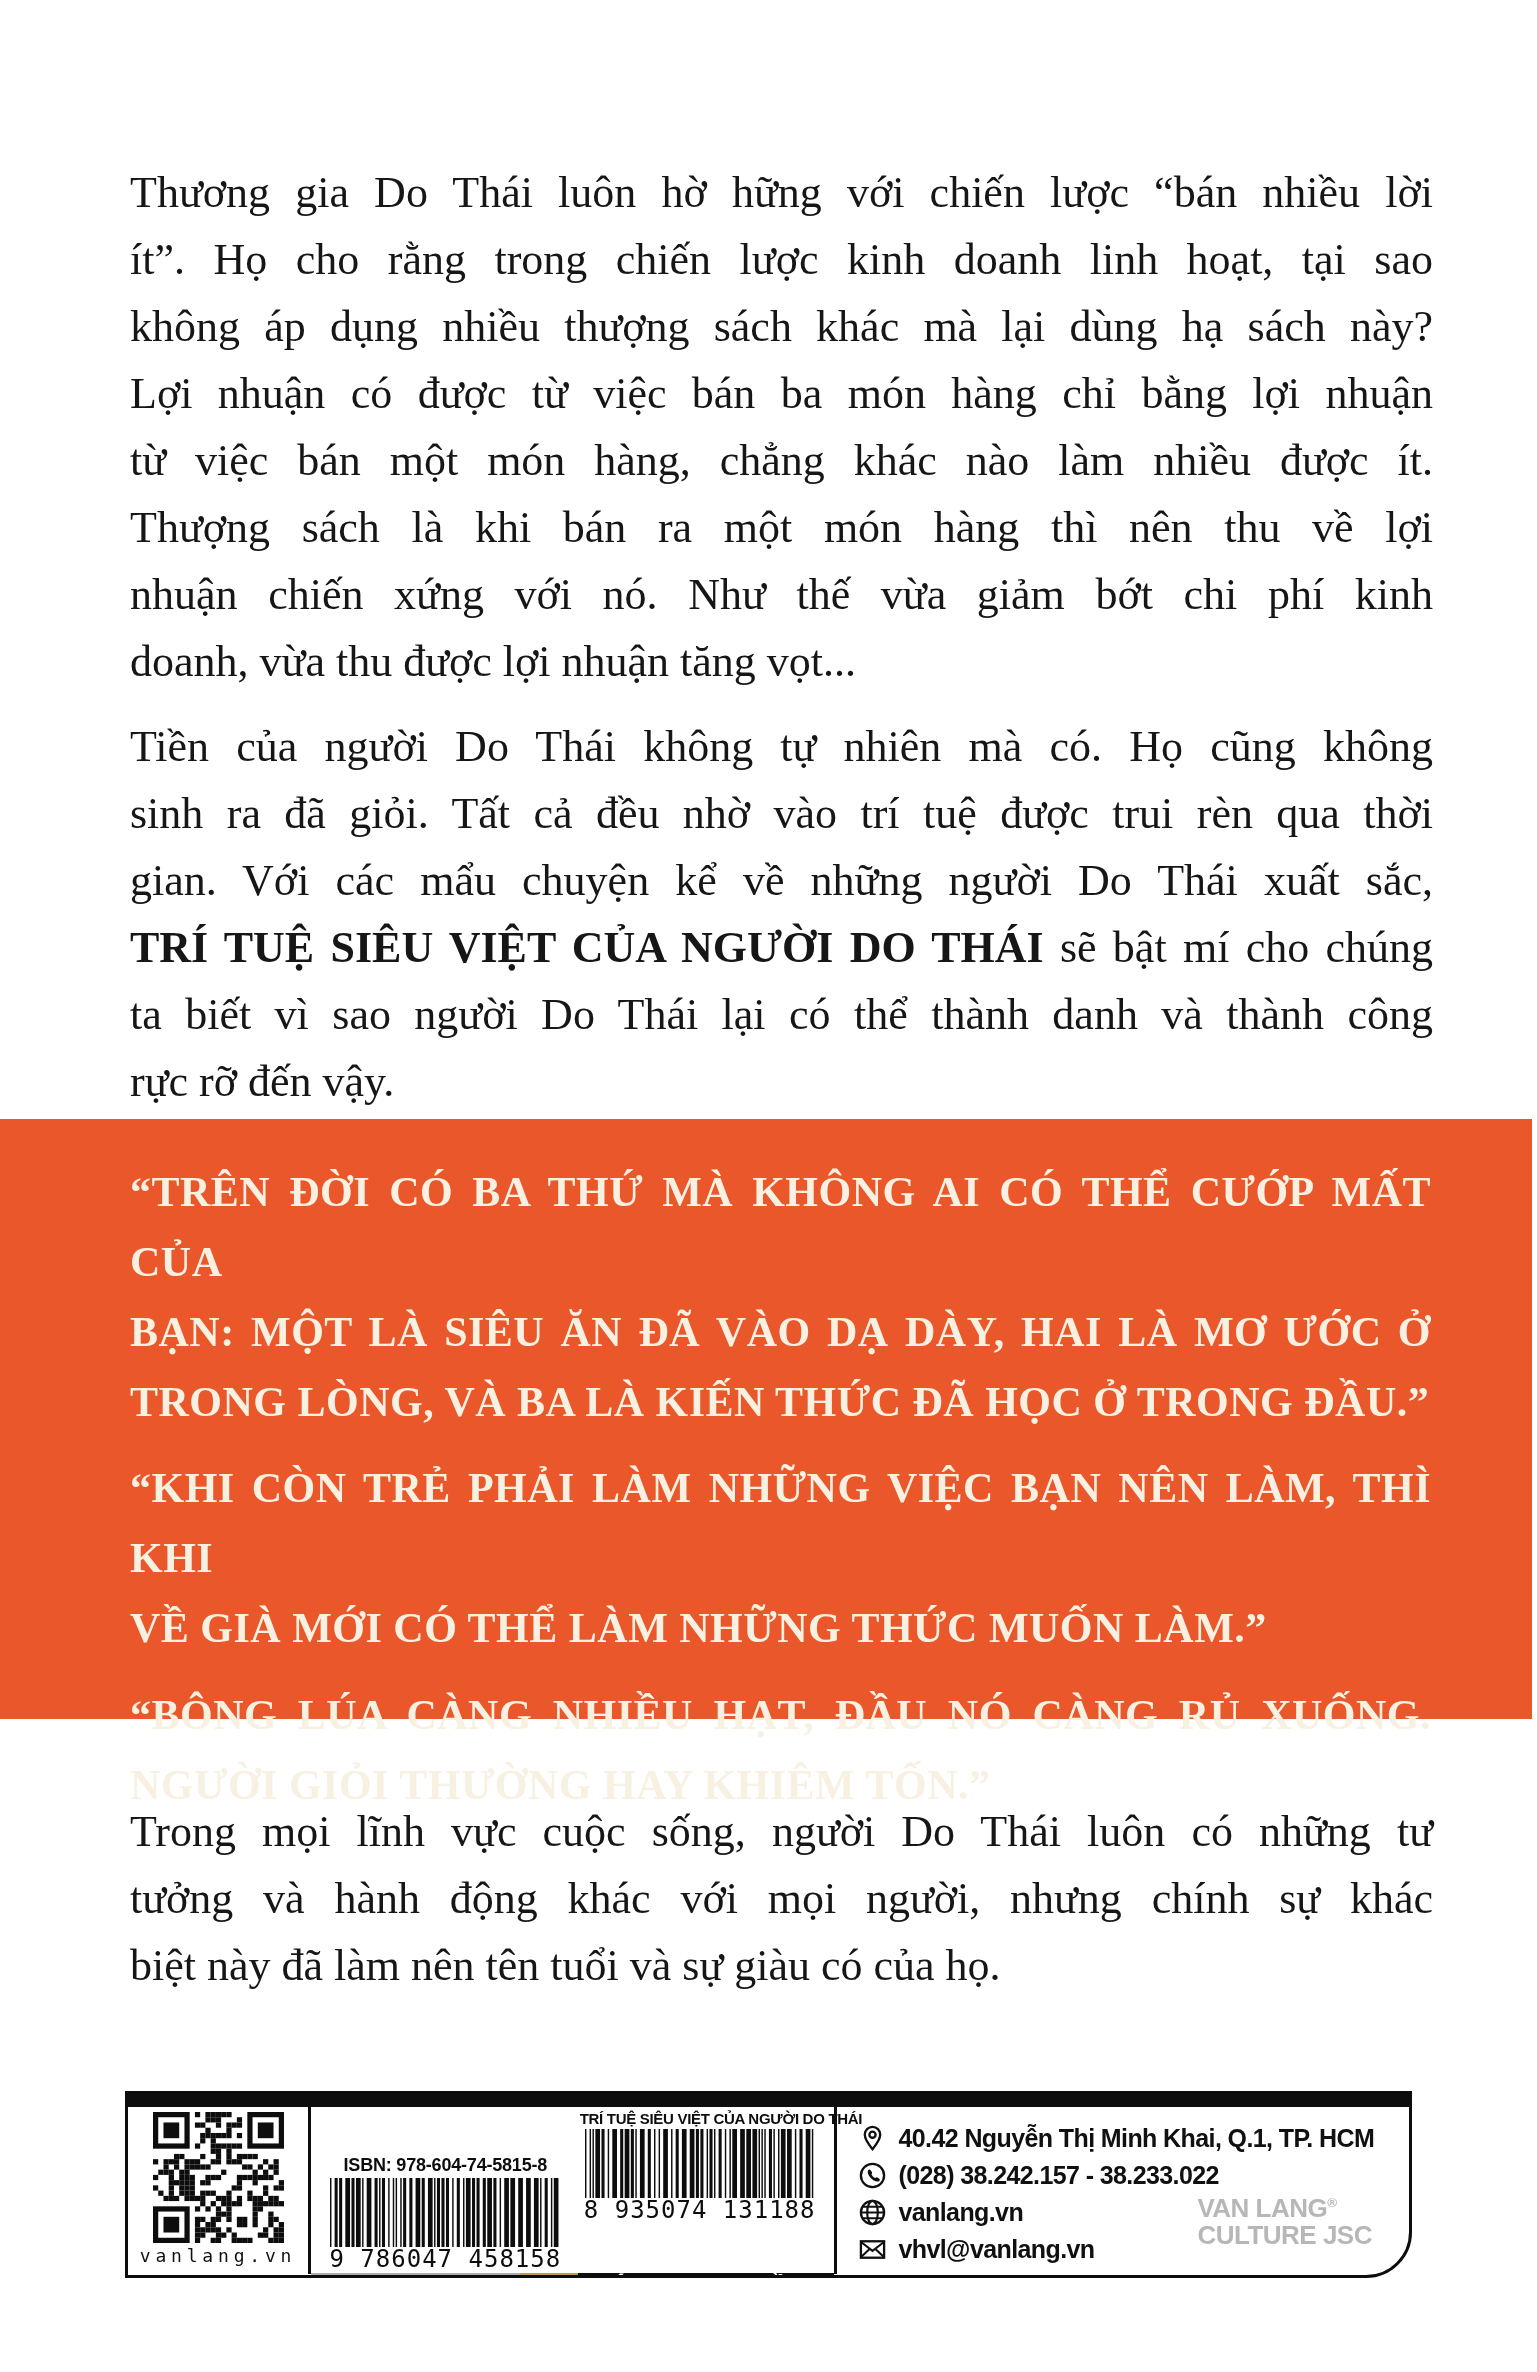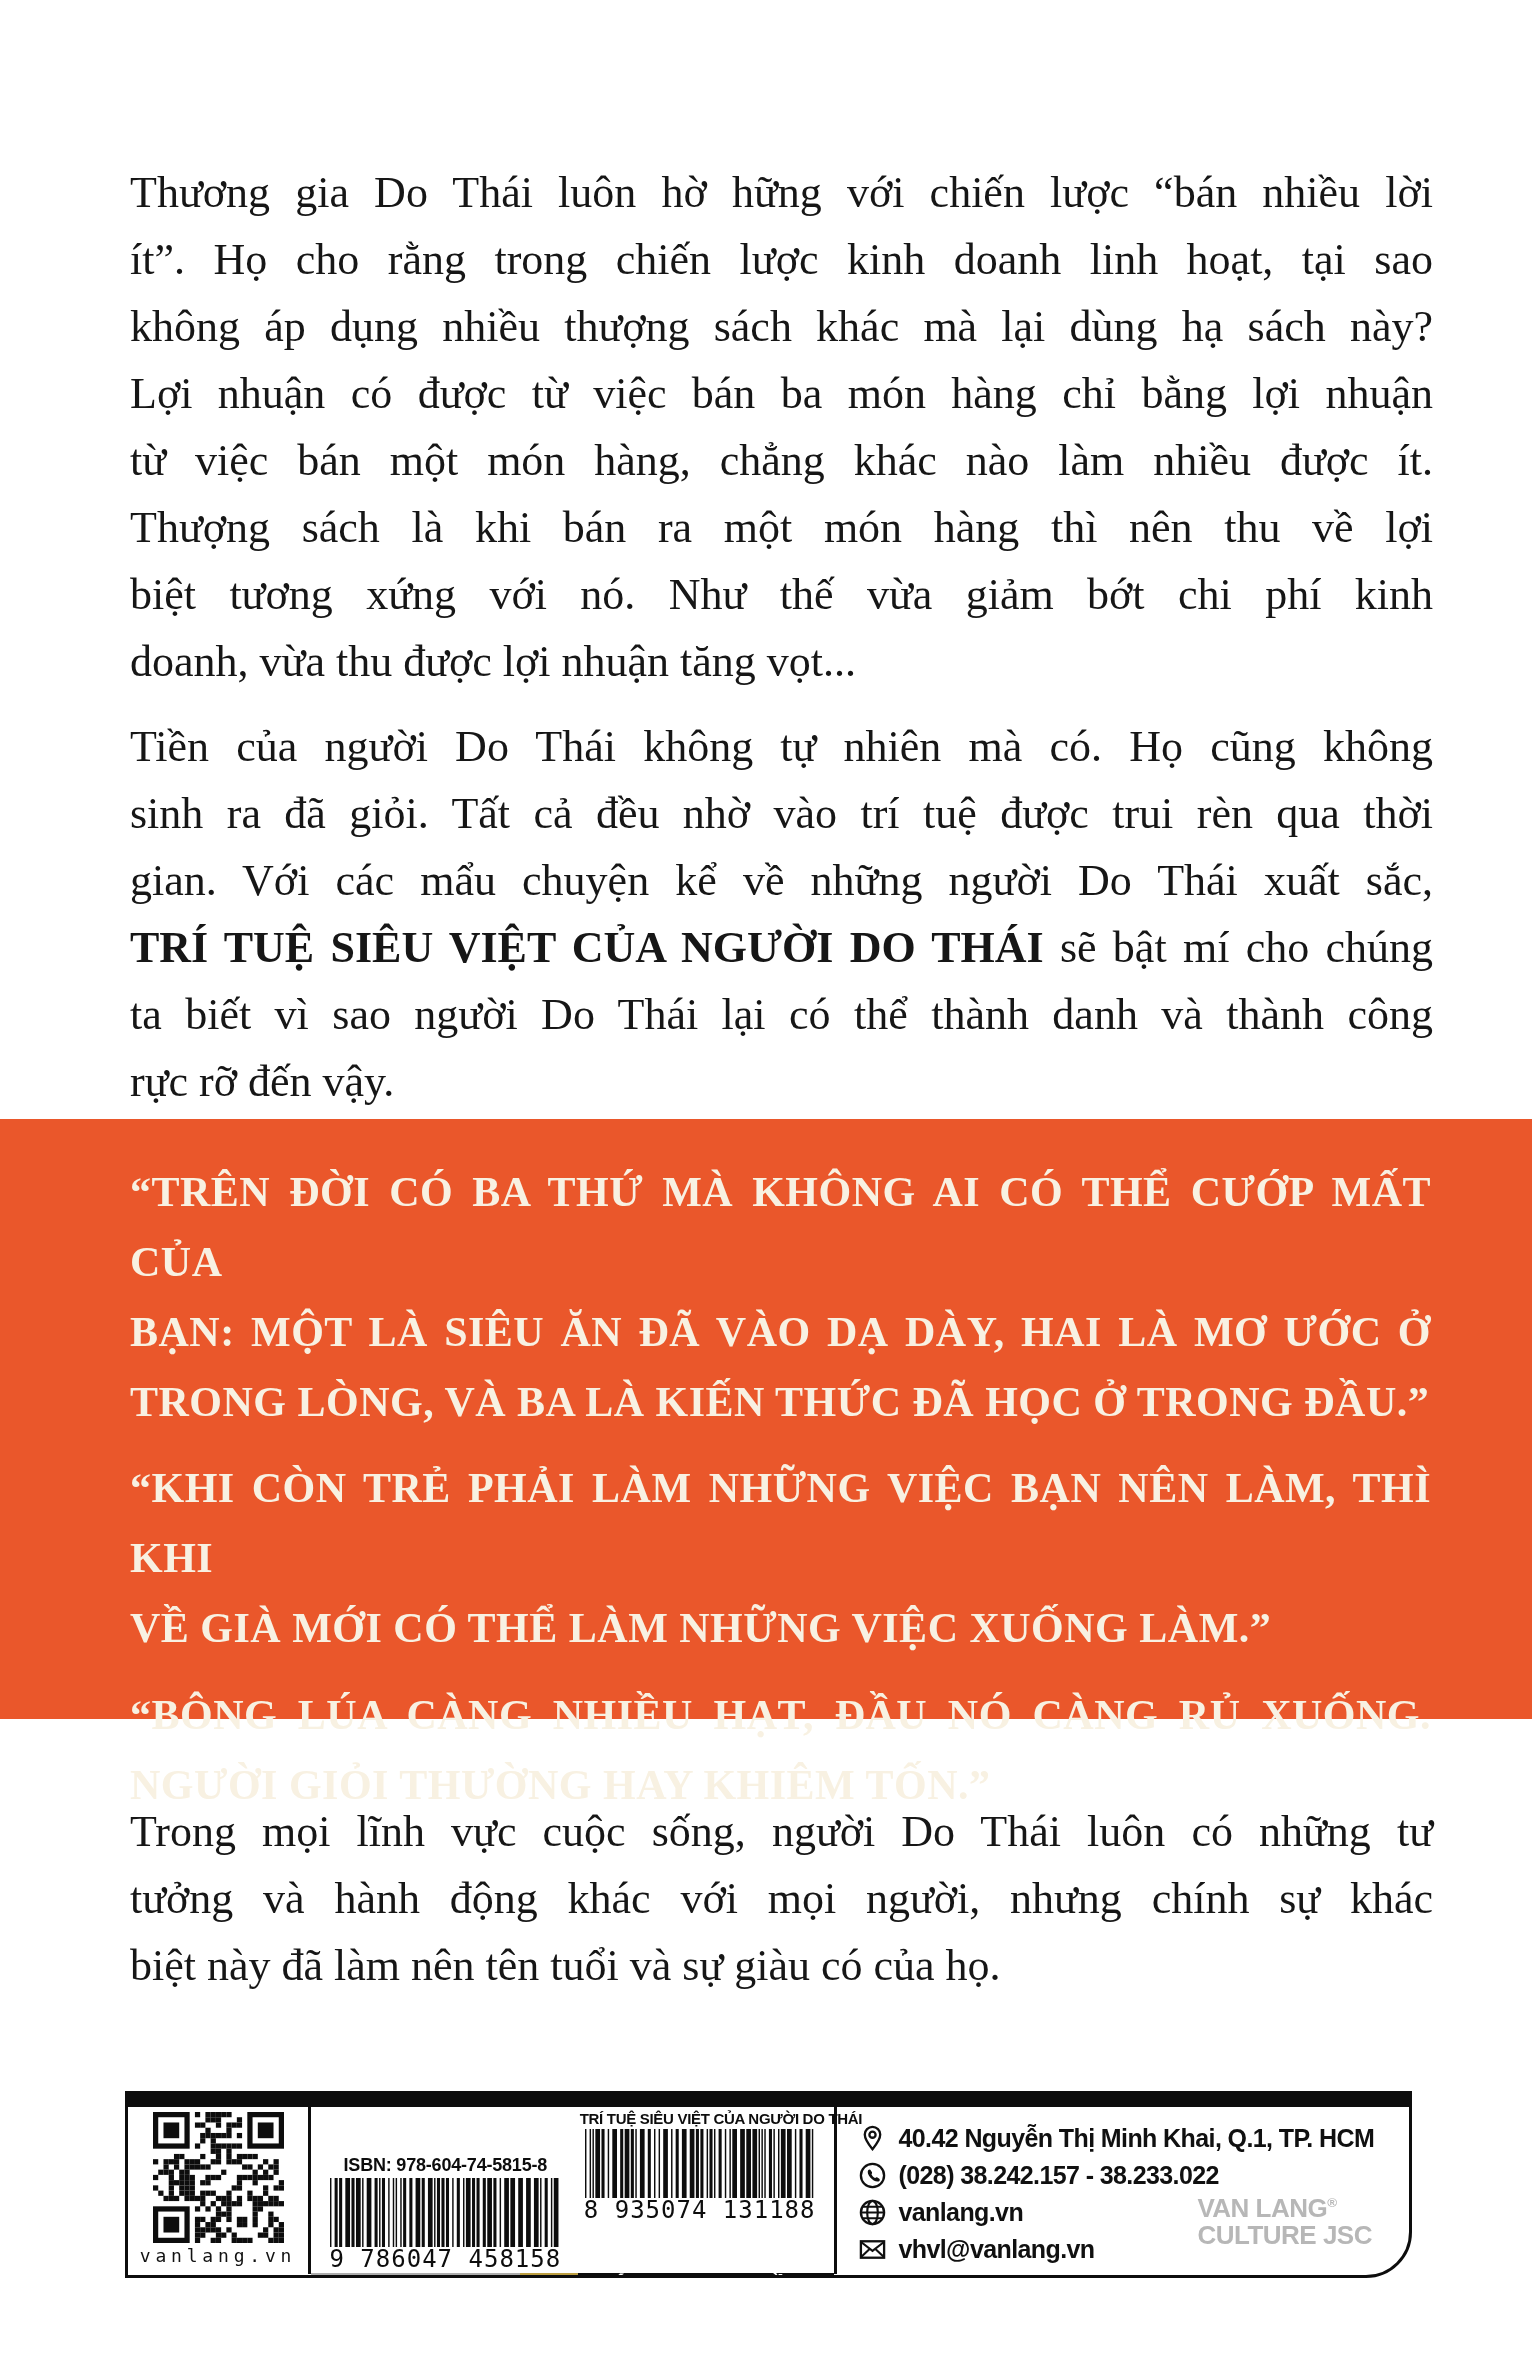--- a/index.html
+++ b/index.html
@@ -89,42 +89,42 @@
 </head>
 <body>
 
 <div class="para p1">
     <div class="line">Thương gia Do Thái luôn hờ hững với chiến lược “bán nhiều lời</div>
     <div class="line">ít”. Họ cho rằng trong chiến lược kinh doanh linh hoạt, tại sao</div>
     <div class="line">không áp dụng nhiều thượng sách khác mà lại dùng hạ sách này?</div>
     <div class="line">Lợi nhuận có được từ việc bán ba món hàng chỉ bằng lợi nhuận</div>
     <div class="line">từ việc bán một món hàng, chẳng khác nào làm nhiều được ít.</div>
     <div class="line">Thượng sách là khi bán ra một món hàng thì nên thu về lợi</div>
-    <div class="line">biệt tương xứng với nó. Như thế vừa giảm bớt chi phí kinh</div>
+    <div class="line">nhuận chiến xứng với nó. Như thế vừa giảm bớt chi phí kinh</div>
     <div class="line line-last">doanh, vừa thu được lợi nhuận tăng vọt...</div>
   </div>
 
 <div class="para p2">
     <div class="line">Tiền của người Do Thái không tự nhiên mà có. Họ cũng không</div>
     <div class="line">sinh ra đã giỏi. Tất cả đều nhờ vào trí tuệ được trui rèn qua thời</div>
     <div class="line">gian. Với các mẩu chuyện kể về những người Do Thái xuất sắc,</div>
     <div class="line"><b>TRÍ TUỆ SIÊU VIỆT CỦA NGƯỜI DO THÁI</b> sẽ bật mí cho chúng</div>
     <div class="line">ta biết vì sao người Do Thái lại có thể thành danh và thành công</div>
     <div class="line line-last">rực rỡ đến vậy.</div>
   </div>
 
 <div class="quote-panel">
   <div class="quote">
       <div class="line">“TRÊN ĐỜI CÓ BA THỨ MÀ KHÔNG AI CÓ THỂ CƯỚP MẤT CỦA</div>
       <div class="line">BẠN: MỘT LÀ SIÊU ĂN ĐÃ VÀO DẠ DÀY, HAI LÀ MƠ ƯỚC Ở</div>
       <div class="line line-last">TRONG LÒNG, VÀ BA LÀ KIẾN THỨC ĐÃ HỌC Ở TRONG ĐẦU.”</div>
     </div>
   <div class="quote">
       <div class="line">“KHI CÒN TRẺ PHẢI LÀM NHỮNG VIỆC BẠN NÊN LÀM, THÌ KHI</div>
-      <div class="line line-last">VỀ GIÀ MỚI CÓ THỂ LÀM NHỮNG VIỆC XUỐNG LÀM.”</div>
+      <div class="line line-last">VỀ GIÀ MỚI CÓ THỂ LÀM NHỮNG THỨC MUỐN LÀM.”</div>
     </div>
   <div class="quote">
       <div class="line">“BÔNG LÚA CÀNG NHIỀU HẠT, ĐẦU NÓ CÀNG RỦ XUỐNG.</div>
       <div class="line line-last">NGƯỜI GIỎI THƯỜNG HAY KHIÊM TỐN.”</div>
     </div>
 </div>
 
 <div class="para p3">
     <div class="line">Trong mọi lĩnh vực cuộc sống, người Do Thái luôn có những tư</div>
     <div class="line">tưởng và hành động khác với mọi người, nhưng chính sự khác</div>

